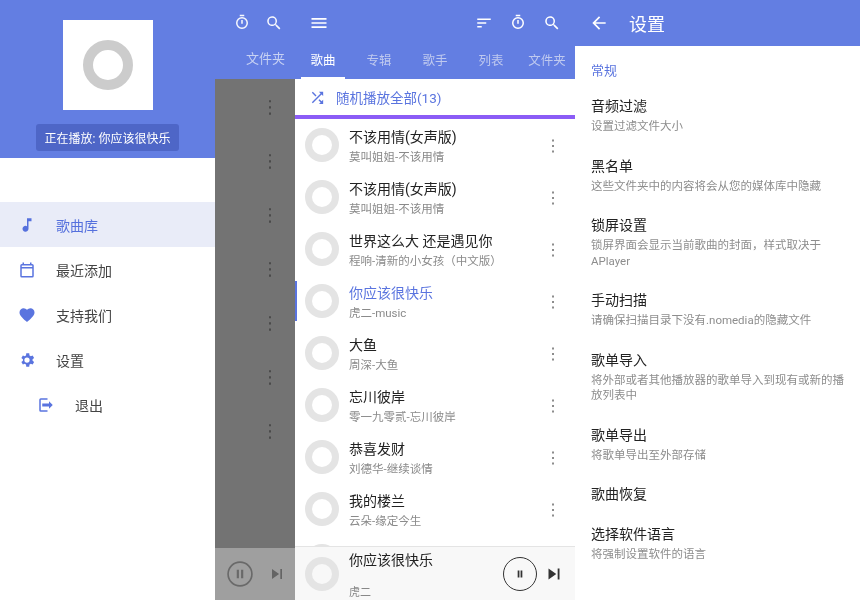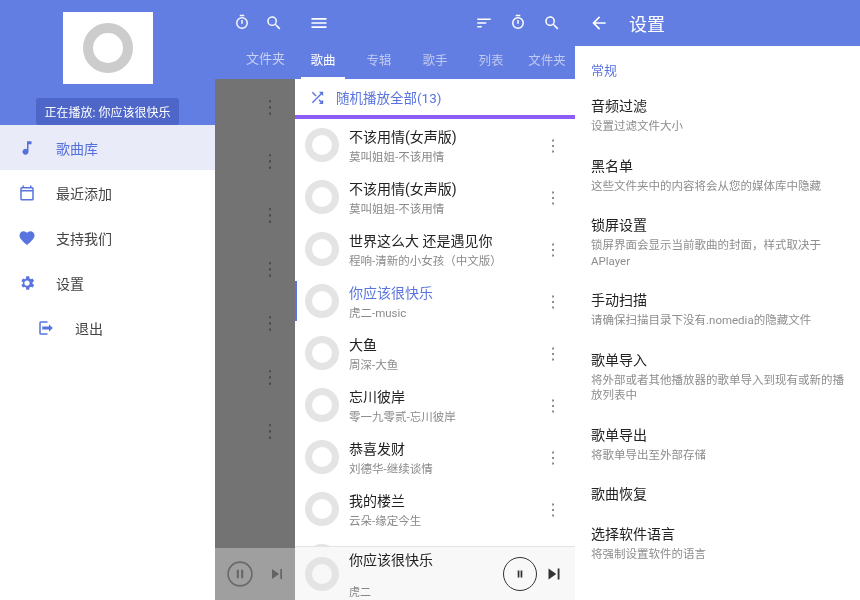--- a/index.html
+++ b/index.html
@@ -4,27 +4,27 @@
 <style>
 * { box-sizing: border-box; margin: 0; padding: 0; }
 body { font-family: -apple-system, "Segoe UI", Roboto, "Noto Sans CJK SC", sans-serif; display: flex; width: 860px; height: 600px; overflow: hidden; background: #fff; }
 .panel { height: 600px; position: relative; overflow: hidden; }
 .p1 { width: 215px; }
 .p2 { width: 80px; }
 .p3 { width: 280px; }
 .p4 { width: 285px; }
 
 
-.p1-header { background: #637ee2; height: 125px; display: flex; flex-direction: column; align-items: center; padding-top: 8px; }
+.p1-header { background: #637ee2; height: 158px; display: flex; flex-direction: column; align-items: center; padding-top: 16px; }
 .albumart { width: 90px; height: 90px; background: #fff; display: flex; align-items: center; justify-content: center; margin-top: 4px; }
 .albumart-inner { width: 50px; height: 50px; border-radius: 50%; border: 10px solid #ccc; }
 .np-badge { background: #4e66c7; color: #fff; font-size: 12px; padding: 5px 9px; border-radius: 3px; margin-top: 14px; }
 .drawer-list { background: #fff; }
 .drawer-item { display: flex; align-items: center; height: 45px; padding: 0 18px; gap: 20px; font-size: 14px; color: #333; }
-.drawer-item.active { background: #e9ecf8; color: #5570dd; }
+.drawer-item.active { background: #e9ecf8; color: #5570dd; margin-top: 44px; }
 .drawer-icon { width: 18px; height: 18px; display: flex; align-items: center; justify-content: center; }
 
 
 .p2-header { background: #637ee2; height: 46px; display: flex; align-items: center; justify-content: flex-end; gap: 14px; padding-right: 12px; }
 .p2-header svg { opacity: 0.95; }
 .p2-tabs { background: #637ee2; height: 33px; color: #c7d1f3; font-size: 13px; display: flex; align-items: flex-start; justify-content: flex-end; padding-right: 10px; padding-top: 2px;}
 .p2-body { background: rgba(0,0,0,0.55); height: calc(600px - 79px); position: relative; }
 .p2-row { height: 54px; display: flex; align-items: center; justify-content: flex-end; padding-right: 16px; }
 .p2-dots { color: #484848; font-size: 18px; }
 .p2-mini { position: absolute; bottom: 0; left: 0; right: 0; height: 52px; background: rgba(240,240,240,0.35); display: flex; align-items: center; justify-content: flex-end; gap: 14px; padding-right: 8px;}

